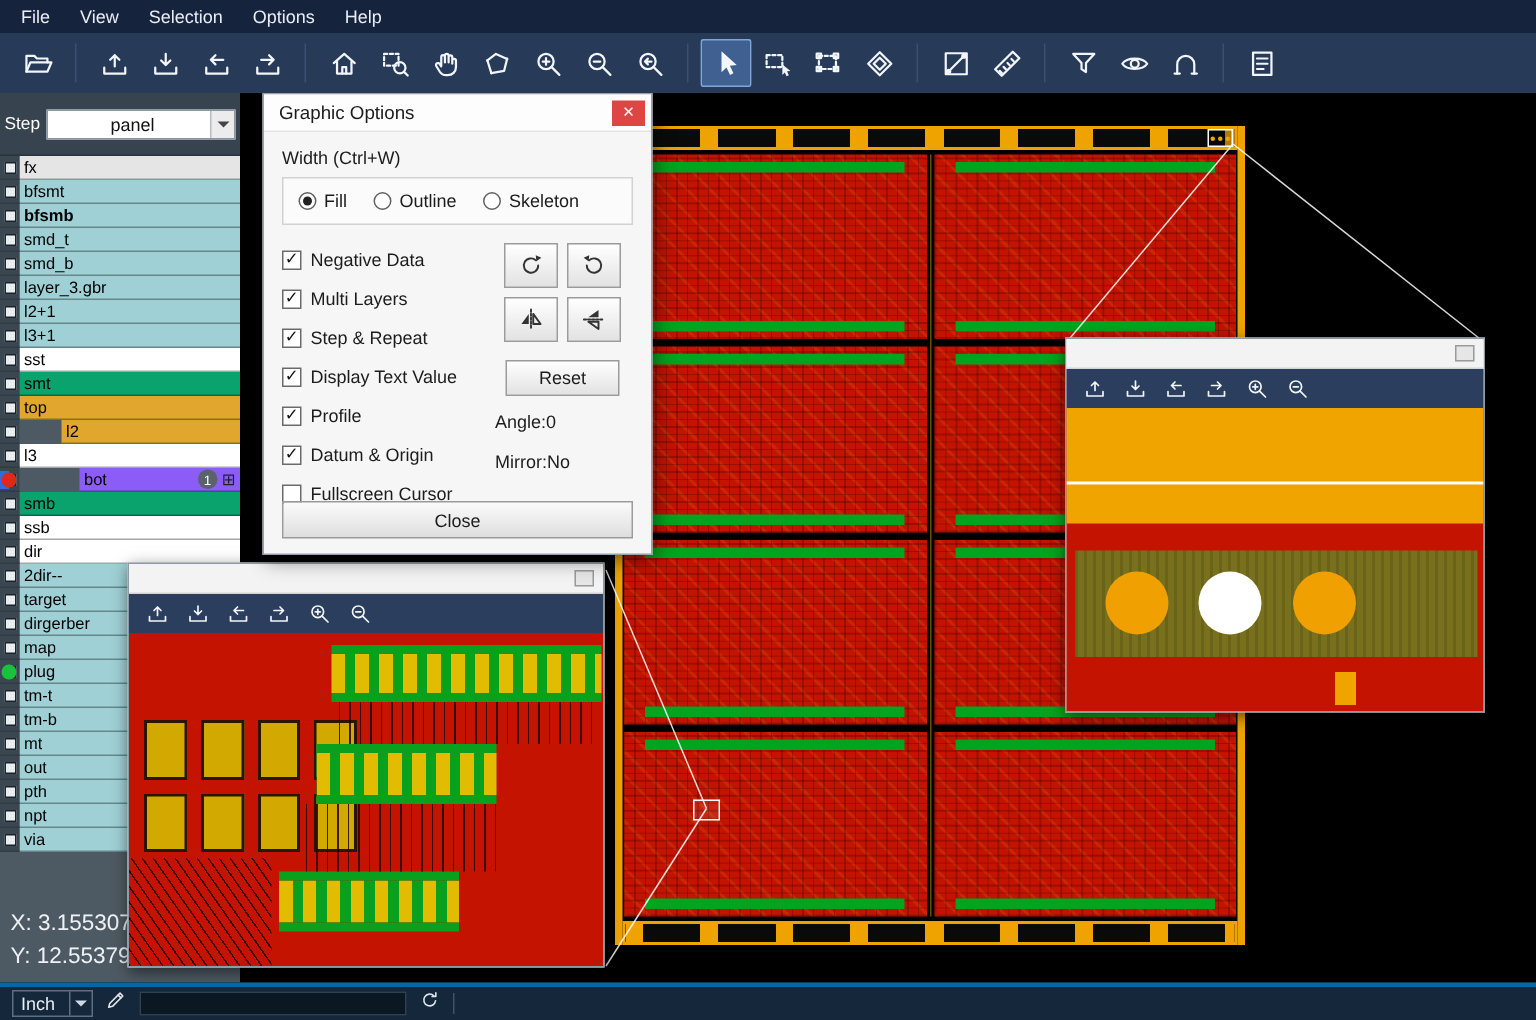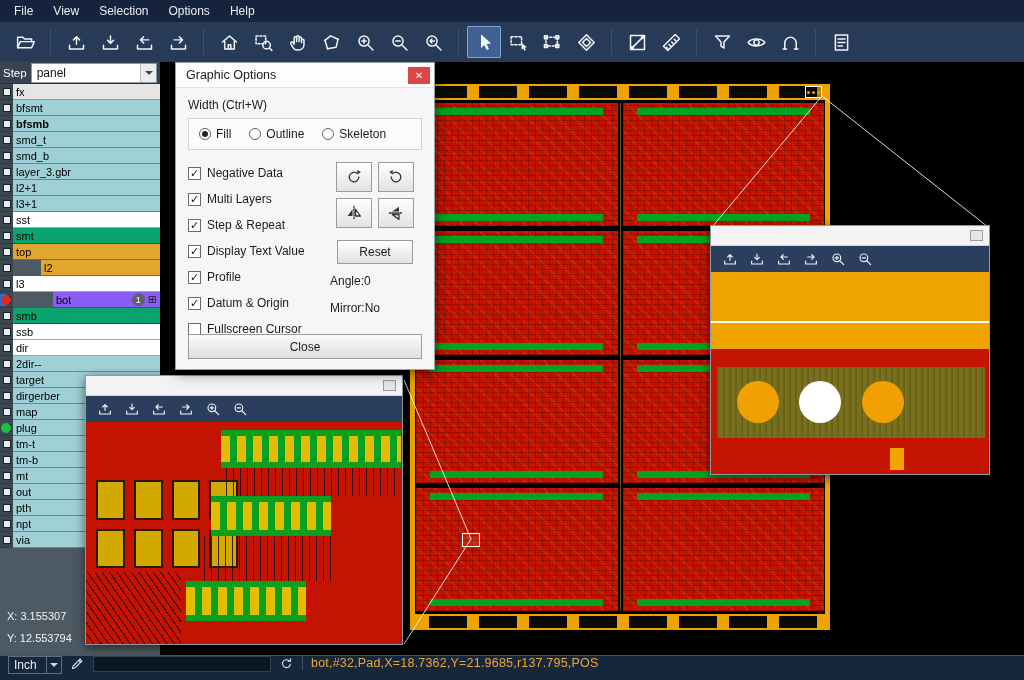--- a/index.html
+++ b/index.html
@@ -14,38 +14,38 @@
 
 #toolbar{position:absolute;left:0;top:22px;width:100%;height:40px;background:#273a58;display:flex;align-items:center;padding-left:8px;z-index:6;}
 .tbtn{width:34px;height:32px;display:flex;align-items:center;justify-content:center;border-radius:2px;flex:0 0 auto;}
 .tbtn.active{background:#3f6090;box-shadow:inset 0 0 0 1px #7fa6d8;}
 .tsep{width:1px;height:26px;background:#3c4f72;margin:0 8px;flex:0 0 auto;}
 .icon{stroke:#f2f5fa;color:#f2f5fa;fill:none;stroke-width:1.7;stroke-linecap:round;stroke-linejoin:round;}
 .tbtn .icon{width:21px;height:21px;}
 
 
 #sidebar{position:absolute;left:0;top:62px;width:160px;height:593px;background:#4e5a63;z-index:3;}
-#step-row{height:22px;background:#37434e;display:flex;align-items:center;padding:0 3px;border-bottom:1px solid #2a333c;}
+#step-row{height:42px;background:#37434e;display:flex;align-items:center;padding:0 3px;border-bottom:1px solid #2a333c;text-align:center;}
 #step-label{color:#fff;font-size:11.5px;margin-right:4px;}
 #step-combo{flex:1;height:20px;background:#fff;border:1px solid #8a98a4;display:flex;align-items:center;font-size:12px;color:#111;}
 #step-combo .val{padding-left:5px;flex:1;}
 .combo-arrow{width:16px;height:100%;background:#ececec;border-left:1px solid #b5bec6;display:flex;align-items:center;justify-content:center;}
 .combo-arrow::after{content:"";border:4px solid transparent;border-top-color:#444;margin-top:4px;}
 .lrow{height:16px;display:flex;}
 .lcheck{width:13px;background:#3a4650;position:relative;display:flex;align-items:center;justify-content:center;flex:0 0 auto;border-bottom:1px solid #313b44;}
 .lbox{width:8px;height:8px;background:#e8edf0;border:1px solid #1c242b;}
 .lsq{position:absolute;left:0;top:2px;width:6px;height:12px;background:#2e6be0;}
 .ldot{position:absolute;left:1px;top:3px;width:10px;height:10px;border-radius:50%;z-index:2;}
 .ldot.red{background:#e02818;}
 .ldot.green{background:#19c23c;}
 .lname{flex:1;display:flex;align-items:center;font-size:11px;color:#000;padding:0 3px;border-bottom:1px solid rgba(0,0,0,.35);min-width:0;}
 .lname-text{white-space:nowrap;overflow:hidden;}
 .lbadge{margin-left:auto;min-width:13px;height:13px;border-radius:7px;background:#59636b;color:#fff;font-size:9px;display:flex;align-items:center;justify-content:center;padding:0 1px;}
 .lgrid{font-family:"DejaVu Sans",sans-serif;font-size:11px;color:#222;margin-left:3px;line-height:1;}
-#coords{position:absolute;left:7px;bottom:6px;color:#eef2f6;font-size:11px;line-height:22px;}
+#coords{position:absolute;left:7px;bottom:6px;color:#eef2f6;font-size:15px;line-height:22px;}
 
 
 #canvas{position:absolute;left:160px;top:62px;width:864px;height:593px;background:#000;overflow:hidden;z-index:1;}
 #pcb-panel{position:absolute;left:250px;top:22px;width:420px;height:546px;background:#000;border-left:5px solid #eea300;border-right:5px solid #eea300;}
 .rail{position:absolute;left:0;right:0;height:16px;border:2px solid #eea300;background:repeating-linear-gradient(90deg,#eea300 0 12px,#0a0a0a 12px 50px);}
 .rail.top{top:0;}
 .rail.bottom{bottom:0;}
 #boards{position:absolute;left:1px;right:1px;top:19px;bottom:19px;display:grid;grid-template-columns:1fr 1fr;grid-template-rows:repeat(4,1fr);gap:5px;}
 .board{position:relative;background:#c41300;overflow:hidden;}
 .board::after{content:"";position:absolute;inset:0;background-image:
@@ -111,21 +111,21 @@
 .check-item{display:flex;align-items:center;gap:6px;height:26px;}
 .check-box{width:13px;height:13px;border:1px solid #6a6a6a;background:#fff;font-size:11px;line-height:11px;text-align:center;color:#111;flex:0 0 auto;}
 #dialog-right{width:94px;display:flex;flex-wrap:wrap;gap:6px;align-content:flex-start;justify-content:center;padding-top:2px;}
 .gbtn{width:36px;height:30px;background:linear-gradient(#ffffff,#e2e2e2);border:1px solid #9b9b9b;display:flex;align-items:center;justify-content:center;}
 .gbtn .icon{width:18px;height:18px;stroke:#333;color:#333;}
 #reset-btn{width:76px;height:24px;background:linear-gradient(#fff,#e2e2e2);border:1px solid #9b9b9b;display:flex;align-items:center;justify-content:center;margin-top:6px;}
 #angle-text,#mirror-text{width:100%;padding-left:2px;line-height:19px;margin-top:2px;}
 #close-btn{position:absolute;left:12px;right:12px;bottom:10px;height:25px;background:linear-gradient(#fbfbfb,#dedede);border:1px solid #9b9b9b;display:flex;align-items:center;justify-content:center;}
 
 
-#statusbar{position:absolute;left:0;bottom:0;width:100%;height:25px;background:#15273a;border-top:1px solid #0369a1;display:flex;padding-left:8px;gap:8px;z-index:6;}
+#statusbar{position:absolute;left:0;bottom:0;width:100%;height:25px;background:#15273a;border-top:3px solid #0369a1;display:flex;align-items:center;padding-left:8px;gap:8px;z-index:6;}
 #unit-select{width:54px;height:18px;border:1px solid #5d6f80;display:flex;align-items:center;color:#e8eef5;font-size:12px;}
 #unit-select .val{flex:1;padding-left:5px;}
 #unit-select .combo-arrow{background:transparent;border-left:1px solid #5d6f80;width:15px;height:100%;}
 #unit-select .combo-arrow::after{border-top-color:#cfd9e2;}
 #draw-icon .icon,#refresh-icon .icon{width:15px;height:15px;stroke:#dfe6ec;color:#dfe6ec;}
 #cmd-input{width:178px;height:16px;background:#0b1723;border:1px solid #2e4254;color:#dfe6ec;font-size:11px;padding:0 4px;}
 .sb-sep{width:1px;height:14px;background:#3f5468;}
 #status-message{color:#f2a338;font-size:12.5px;letter-spacing:.2px;white-space:nowrap;}
 </style>
 </head>
@@ -891,16 +891,15 @@
       <span class="combo-arrow"></span>
     </div>
     <span id="draw-icon"><svg class="icon">
           <use href="#sym-pencil"></use>
         </svg></span>
     <input id="cmd-input" value="" style="">
     <span id="refresh-icon"><svg class="icon">
           <use href="#sym-refresh"></use>
         </svg></span>
     <span class="sb-sep"></span>
-    <span id="status-message">bot,#32,Pad,X=18.7362,Y=21.9685,r137.795,POS</span>
   </div>
 
 </div>
 
 </body></html>

